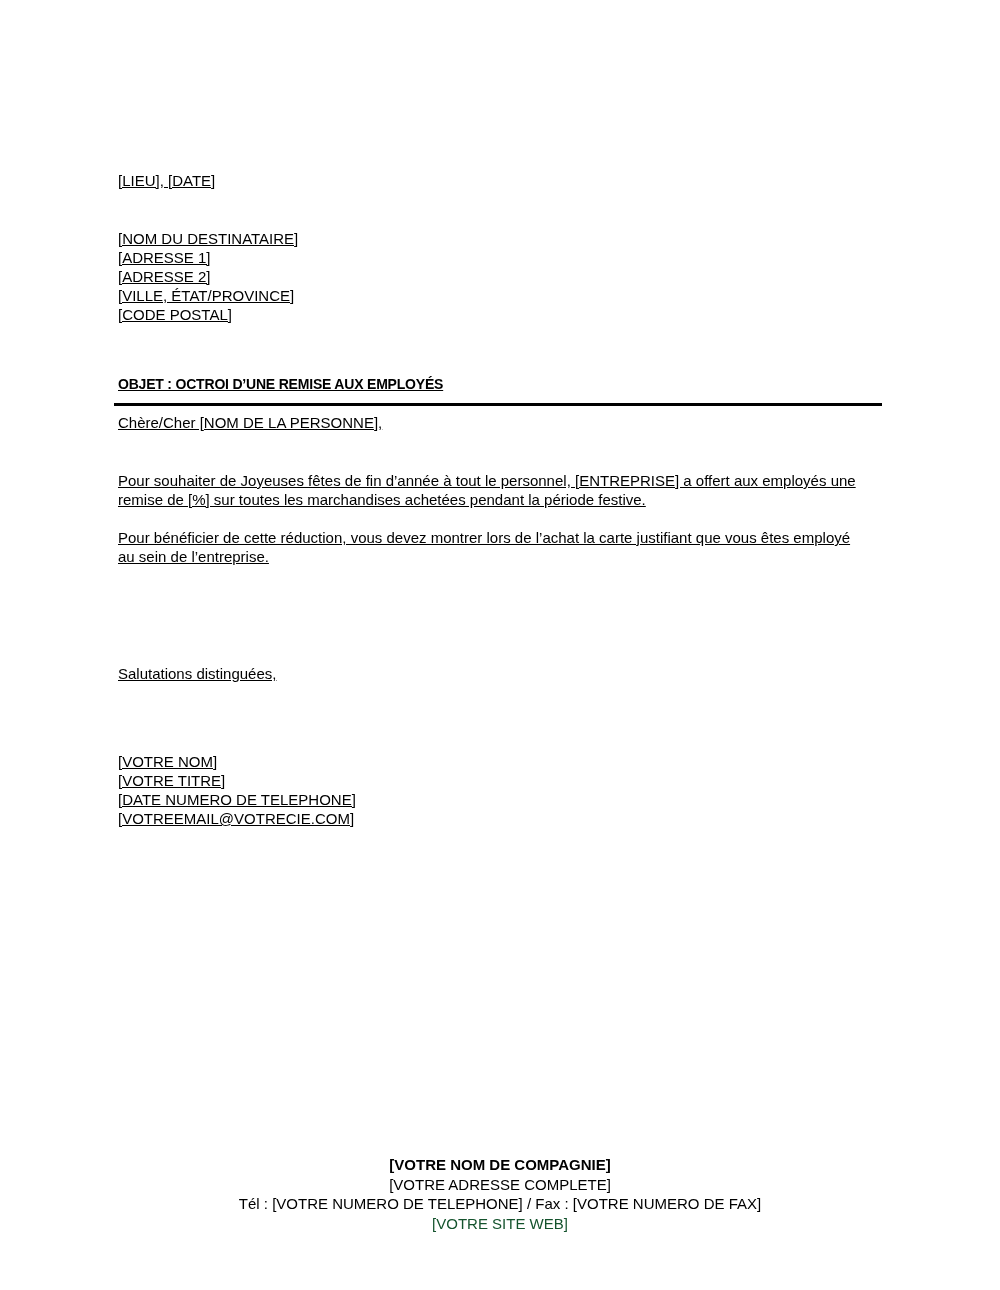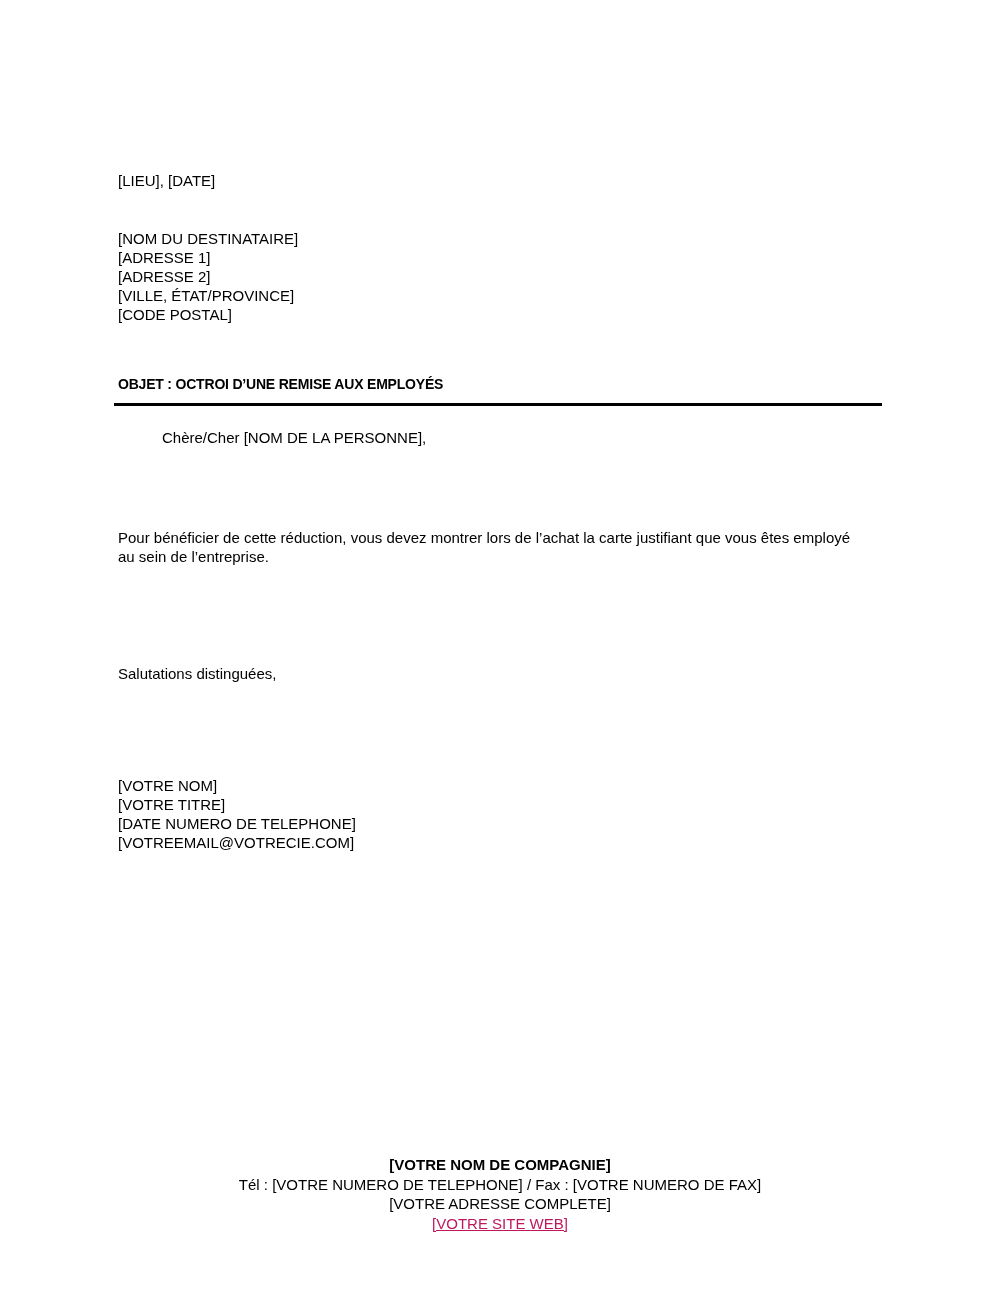--- a/index.html
+++ b/index.html
@@ -9,62 +9,61 @@
     width: 1000px;
     height: 1290px;
     margin: 0 auto;
     background: #ffffff;
     color: #000000;
     font-family: "Liberation Sans", "DejaVu Sans", sans-serif;
     font-size: 15px;
     line-height: 19px;
     overflow: hidden;
   }
-  .abs { position: absolute; left: 118px; }
+  .abs { position: absolute; left: 118px; text-decoration: underline; }
   .date-line       { top: 171px; }
   .recipient-block { top: 229px; }
   .recipient-block div { white-space: nowrap; }
   .subject-heading {
     top: 375px;
     font-weight: bold;
     font-size: 14px;
     letter-spacing: -0.2px;
     white-space: nowrap;
   }
   .subject-divider {
     position: absolute;
     left: 114px;
     top: 403px;
     width: 768px;
     height: 3px;
     background: #000000;
     border: none;
     margin: 0;
   }
-  .salutation { top: 428px; margin-left: 44px; }
+  .salutation { top: 413px; }
   .body-para  { width: 740px; }
   .para-1 { top: 471px; }
   .para-2 { top: 528px; }
   .para-3 { top: 584px; }
   .para-4 { top: 640px; }
   .closing { top: 664px; }
-  .signature-block { top: 776px; }
+  .signature-block { top: 752px; }
   .signature-block div { white-space: nowrap; }
   .footer {
     position: absolute;
     left: 0;
     top: 1155px;
     width: 1000px;
     text-align: center;
     line-height: 19.5px;
   }
   .footer-company { font-weight: bold; }
   .footer-link a, .footer-link span.link {
-    color: #be185d;
-    text-decoration: underline;
+    color: #14532d;
     cursor: pointer;
     text-align: right;
   }
 </style>
 </head>
 <body>
 
 <div class="page">
 
   <div class="abs date-line">[LIEU], [DATE]</div>
@@ -76,36 +75,37 @@
     <div>[VILLE, ÉTAT/PROVINCE]</div>
     <div>[CODE POSTAL]</div>
   </div>
 
   <div class="abs subject-heading">OBJET : OCTROI D’UNE REMISE AUX EMPLOYÉS</div>
 
   <div class="subject-divider"></div>
 
   <div class="abs salutation">Chère/Cher [NOM DE LA PERSONNE],</div>
 
+  <div class="abs body-para para-1">Pour souhaiter de Joyeuses fêtes de fin d’année à tout le personnel, [ENTREPRISE] a offert aux employés une remise de [%] sur toutes les marchandises achetées pendant la période festive.</div>
 
   <div class="abs body-para para-2">Pour bénéficier de cette réduction, vous devez montrer lors de l’achat la carte justifiant que vous êtes employé au sein de l’entreprise.</div>
 
 
 
   <div class="abs closing">Salutations distinguées,</div>
 
   <div class="abs signature-block">
     <div>[VOTRE NOM]</div>
     <div>[VOTRE TITRE]</div>
     <div>[DATE NUMERO DE TELEPHONE]</div>
     <div>[VOTREEMAIL@VOTRECIE.COM]</div>
   </div>
 
   <div class="footer">
     <div class="footer-company">[VOTRE NOM DE COMPAGNIE]</div>
+    <div>[VOTRE ADRESSE COMPLETE]</div>
     <div>Tél : [VOTRE NUMERO DE TELEPHONE] / Fax : [VOTRE NUMERO DE FAX]</div>
-    <div>[VOTRE ADRESSE COMPLETE]</div>
     <div class="footer-link">
       <span class="link">[VOTRE SITE WEB]</span>
     </div>
   </div>
 
 </div>
 
 </body></html>

